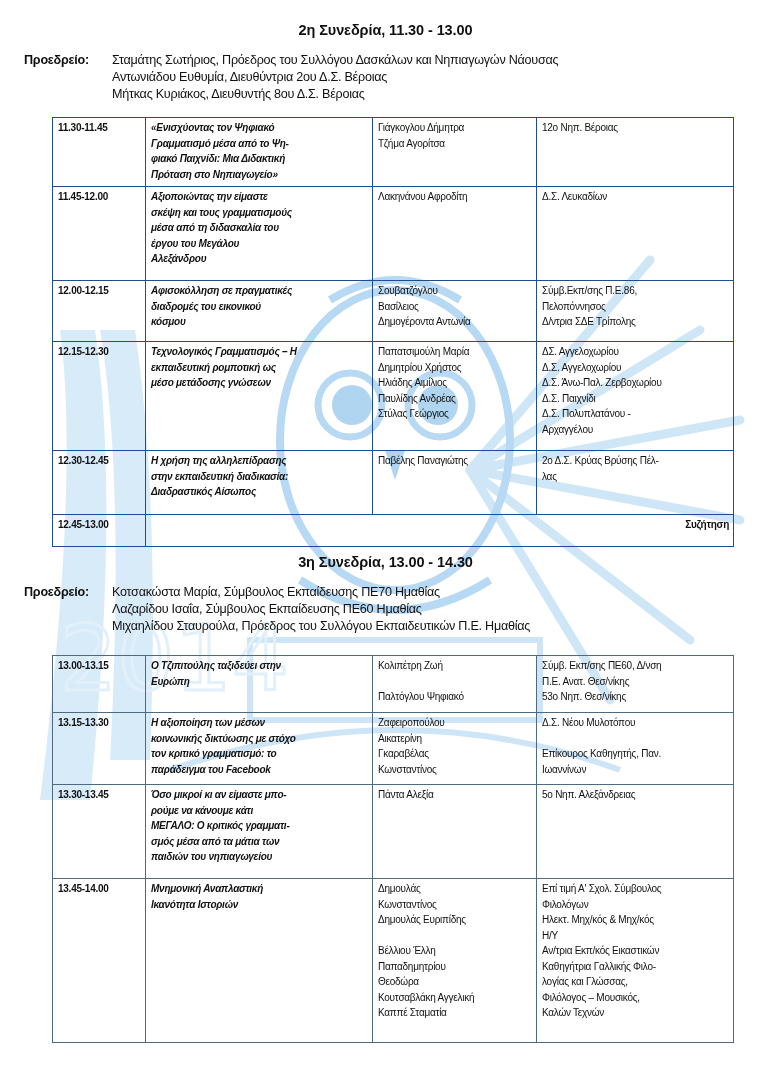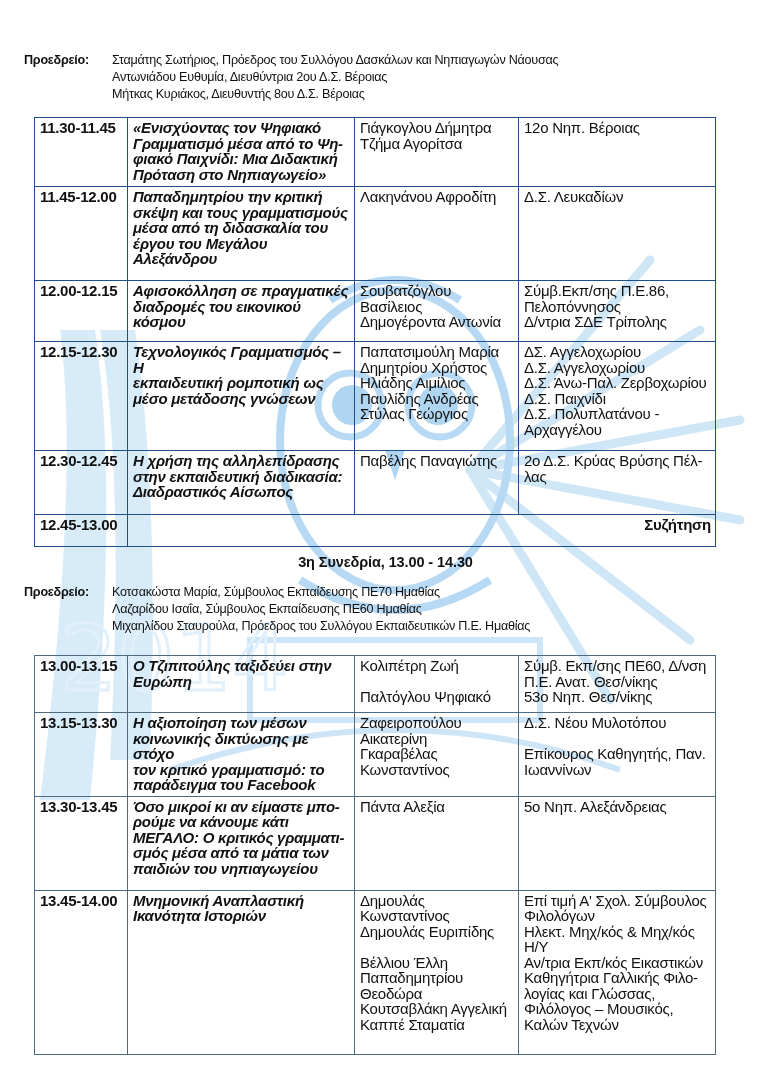--- a/index.html
+++ b/index.html
@@ -15,23 +15,23 @@
     position: absolute; left: 0; width: 771px; text-align: center;
     font-weight: bold; font-size: 14.5px; letter-spacing: -0.1px;
   }
   .presidium {
     position: absolute; left: 24px; font-size: 12.6px; line-height: 17px;
     letter-spacing: -0.25px;
   }
   .presidium .lbl { font-weight: bold; position: absolute; left: 0; top: 0; }
   .presidium .lines { position: absolute; left: 88px; top: 0; white-space: nowrap; }
   table.sched {
-    position: absolute; left: 34px; width: 681px;
+    position: absolute; left: 52px; width: 681px;
     border-collapse: collapse; table-layout: fixed;
-    font-size: 15px; line-height: 15.5px; letter-spacing: -0.25px;
+    font-size: 10px; line-height: 15.5px; letter-spacing: -0.25px;
   }
   table.t1 td { border: 1.5px solid #1d4e8f; }
   table.t2 td { border: 1.5px solid #4d6a80; }
   table.sched td { vertical-align: top; padding: 2px 4px 3px 5px; }
   td.time { font-weight: bold; white-space: nowrap; }
   td.title { font-weight: bold; font-style: italic; }
   td.disc { font-weight: bold; text-align: right; }
   .ln { display: block; }
   .gap { display: block; height: 15.5px; }
 </style>
@@ -71,20 +71,21 @@
     <g stroke="#a6d0f0" stroke-width="6" fill="none">
       <path d="M250 640 L540 640 L540 720 L250 720 Z"></path>
       <path d="M170 770 Q400 690 620 770"></path>
     </g>
     <text x="60" y="690" font-family="DejaVu Sans, sans-serif" font-size="90" fill="none" stroke="#c9e4f7" stroke-width="3">2014</text>
   </g>
 </svg>
 
 <div class="content">
 
+  <div class="session-title" style="top:22px;">2η Συνεδρία, 11.30 - 13.00</div>
 
   <div class="presidium" style="top:52px;">
     <span class="lbl">Προεδρείο:</span>
     <div class="lines">
       <span class="ln">Σταμάτης Σωτήριος, Πρόεδρος του Συλλόγου Δασκάλων και Νηπιαγωγών Νάουσας</span>
       <span class="ln">Αντωνιάδου Ευθυμία, Διευθύντρια 2ου Δ.Σ. Βέροιας</span>
       <span class="ln">Μήτκας Κυριάκος, Διευθυντής 8ου Δ.Σ. Βέροιας</span>
     </div>
   </div>
 
@@ -108,21 +109,21 @@
             <span class="ln">Γιάγκογλου Δήμητρα</span>
             <span class="ln">Τζήμα Αγορίτσα</span>
           </td>
           <td>
             <span class="ln">12ο Νηπ. Βέροιας</span>
           </td>
         </tr>
         <tr style="height: 94px;">
           <td class="time">11.45-12.00</td>
           <td class="title">
-            <span class="ln">Παπαδημητρίου την κριτική</span>
+            <span class="ln">Αξιοποιώντας την είμαστε</span>
             <span class="ln">σκέψη και τους γραμματισμούς</span>
             <span class="ln">μέσα από τη διδασκαλία του</span>
             <span class="ln">έργου του Μεγάλου</span>
             <span class="ln">Αλεξάνδρου</span>
           </td>
           <td>
             <span class="ln">Λακηνάνου Αφροδίτη</span>
           </td>
           <td>
             <span class="ln">Δ.Σ. Λευκαδίων</span>

